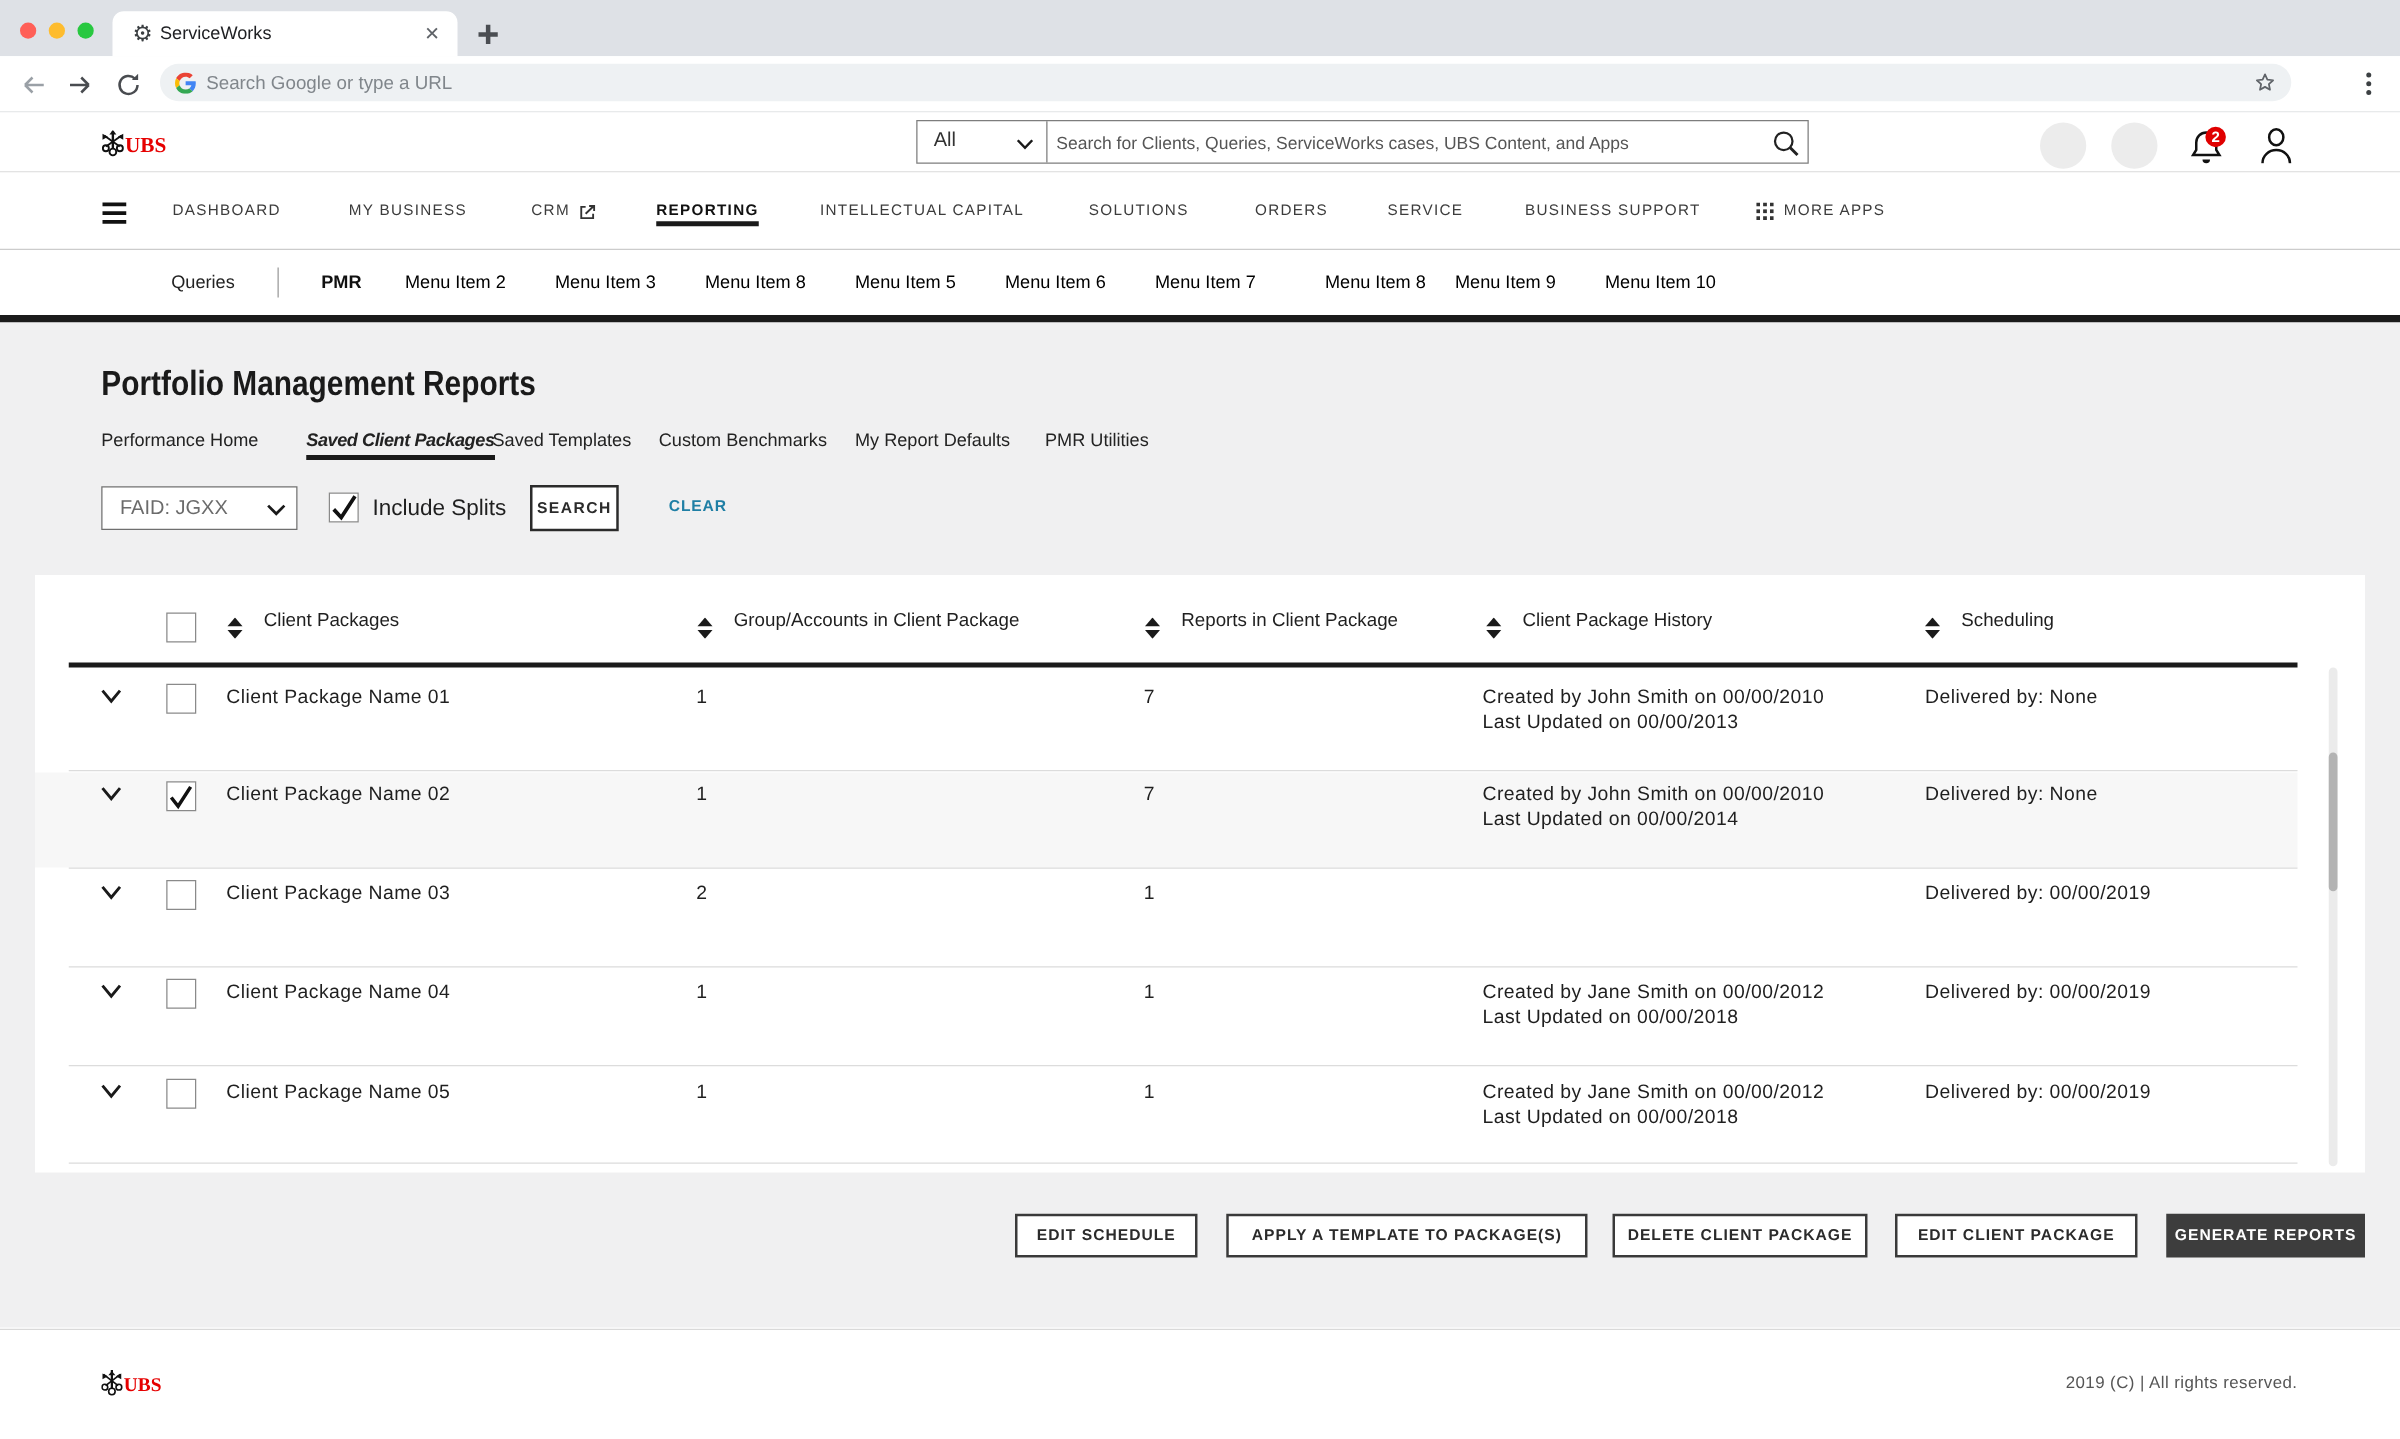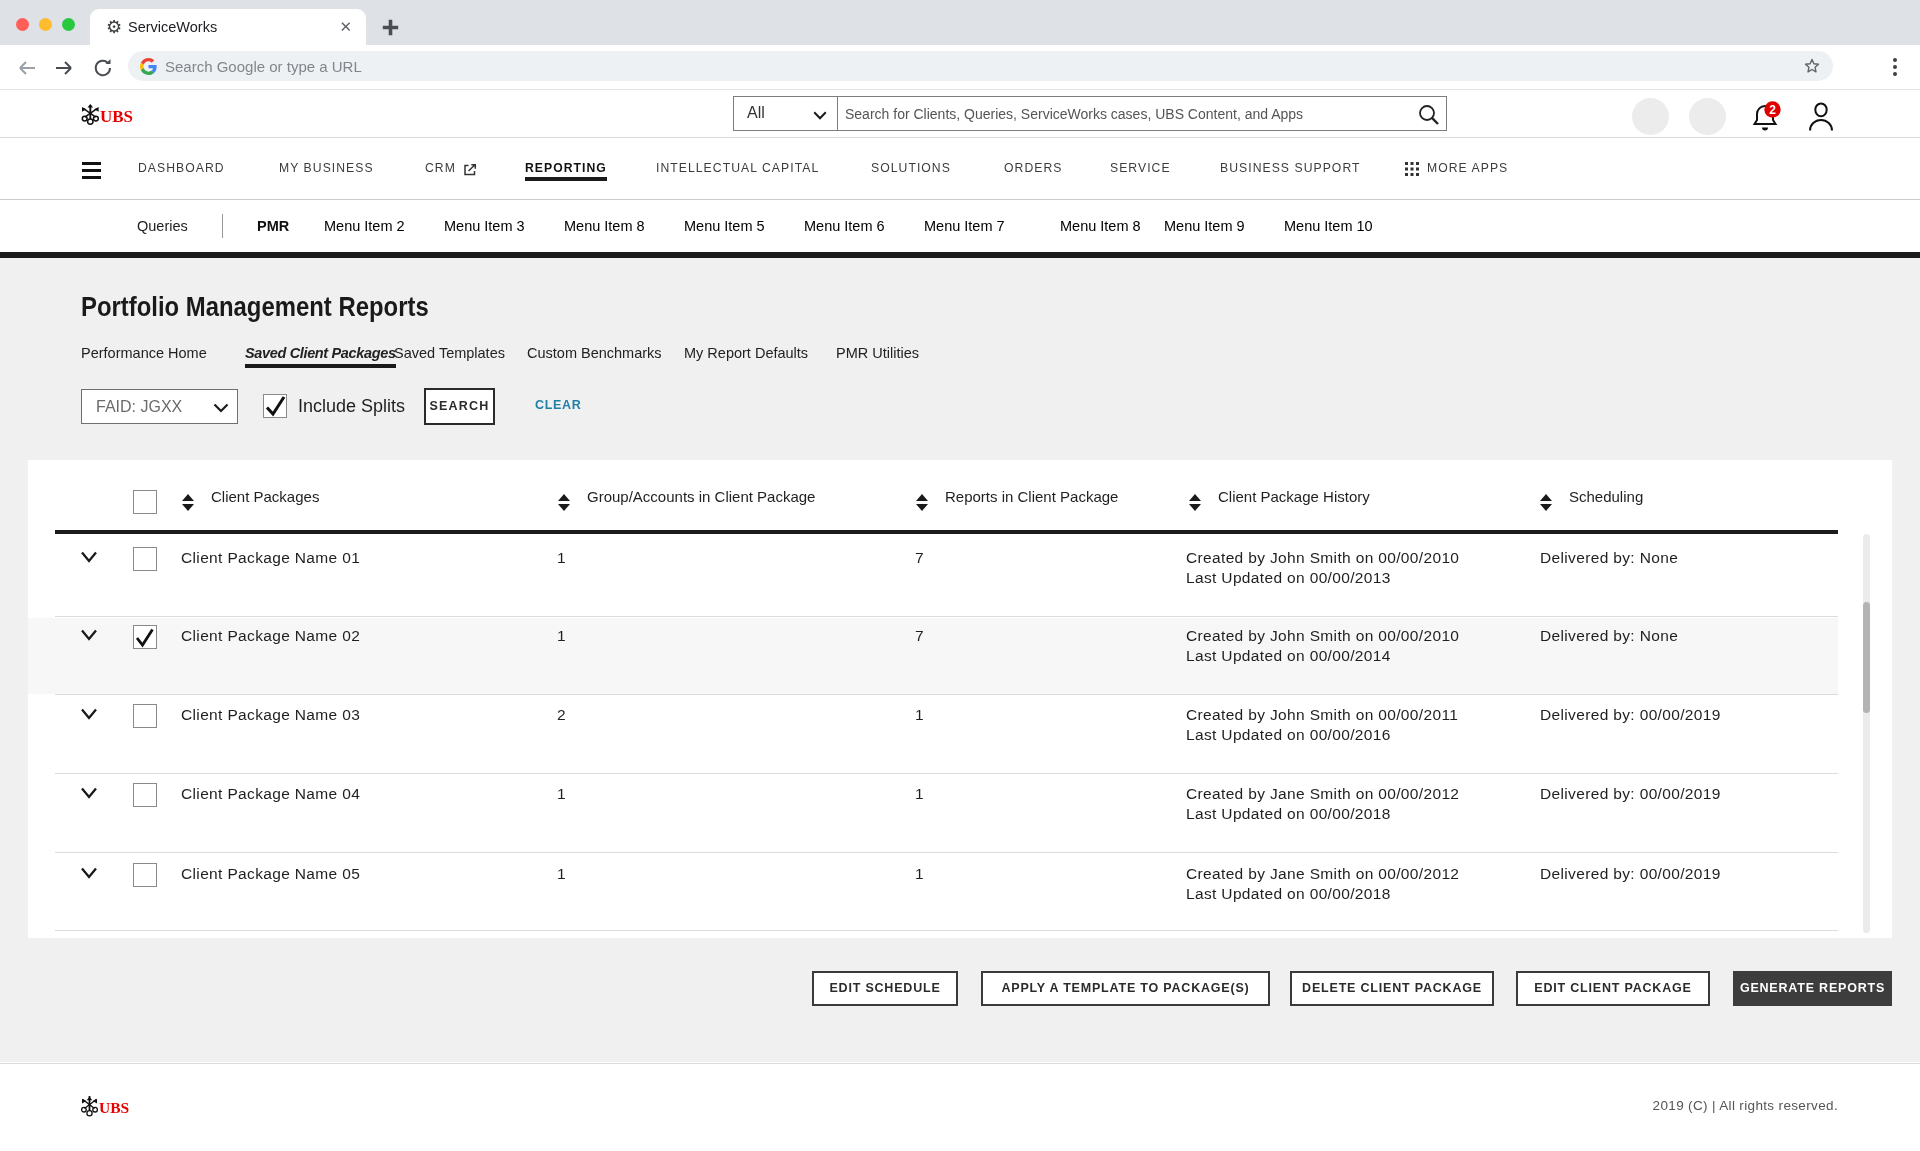--- a/index.html
+++ b/index.html
@@ -308,21 +308,20 @@
     </div>
     <div class="rowsep" style="top:228px;"></div>
     <div class="row" style="top:226px;">
       <svg class="chev">
           <use href="#chevd"></use>
         </svg>
       <div class="rcb"></div>
       <div class="rtxt" style="left:153px;">Client Package Name 03</div>
       <div class="rtxt" style="left:529px;">2</div>
       <div class="rtxt" style="left:887px;">1</div>
-      <div class="rtxt" style="left:1158px;">Created by John Smith on 00/00/2011<br>Last Updated on 00/00/2016</div>
       <div class="rtxt" style="left:1512px;">Delivered by: 00/00/2019</div>
     </div>
     <div class="rowsep" style="top:307px;"></div>
     <div class="row" style="top:305px;">
       <svg class="chev">
           <use href="#chevd"></use>
         </svg>
       <div class="rcb"></div>
       <div class="rtxt" style="left:153px;">Client Package Name 04</div>
       <div class="rtxt" style="left:529px;">1</div>

